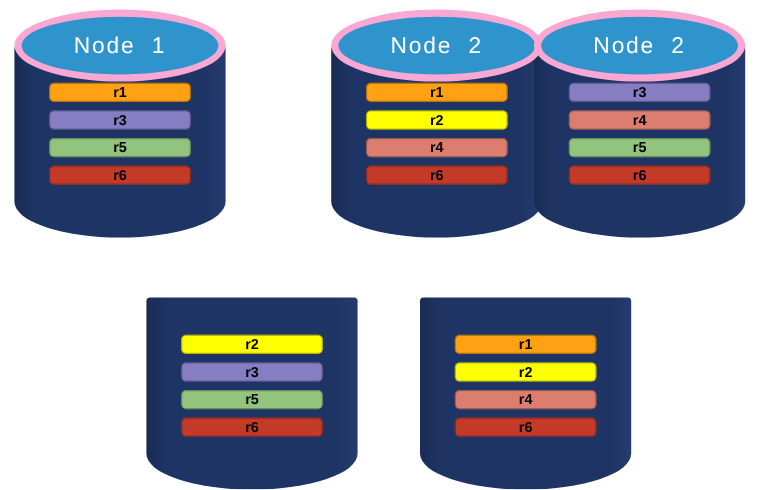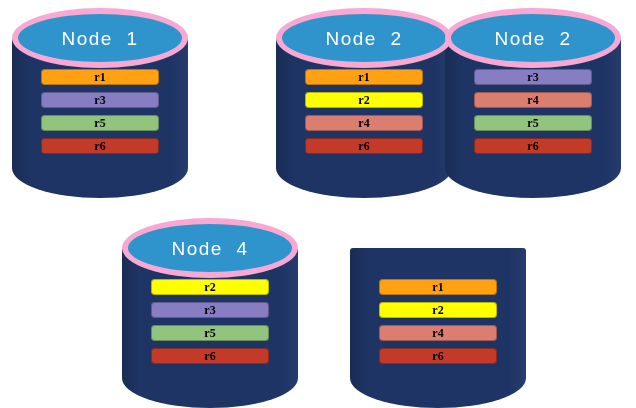--- a/index.html
+++ b/index.html
@@ -54,21 +54,20 @@
   }
   .bars {
     position: absolute;
     left: 29px;
     right: 29px;
     top: 61px;
     display: flex;
     flex-direction: column;
     gap: 7px;
     z-index: 3;
-    font-family: Liberation Serif, serif;
   }
   .bar {
     height: 16px;
     border-radius: 4px;
     box-shadow: inset 0 0 0 1px rgba(0,0,0,0.28);
     display: flex;
     align-items: center;
     justify-content: center;
     color: #000000;
     font-size: 12px;
@@ -115,23 +114,20 @@
       <div class="bars">
         <div class="bar" style="background: rgb(135, 125, 194);">r3</div>
         <div class="bar" style="background: rgb(219, 126, 111);">r4</div>
         <div class="bar" style="background: rgb(146, 196, 125);">r5</div>
         <div class="bar" style="background: rgb(196, 58, 40);">r6</div>
       </div>
     </div>
 
     <div class="cyl" style="left: 122px; top: 218px;">
       <div class="cyl-body"></div>
-      <div class="cyl-top">
-        <span class="node-label">Node  4</span>
-      </div>
       <div class="bars">
         <div class="bar" style="background: rgb(255, 255, 0);">r2</div>
         <div class="bar" style="background: rgb(135, 125, 194);">r3</div>
         <div class="bar" style="background: rgb(146, 196, 125);">r5</div>
         <div class="bar" style="background: rgb(196, 58, 40);">r6</div>
       </div>
     </div>
 
     <div class="cyl" style="left: 350px; top: 218px;">
       <div class="cyl-body"></div>

